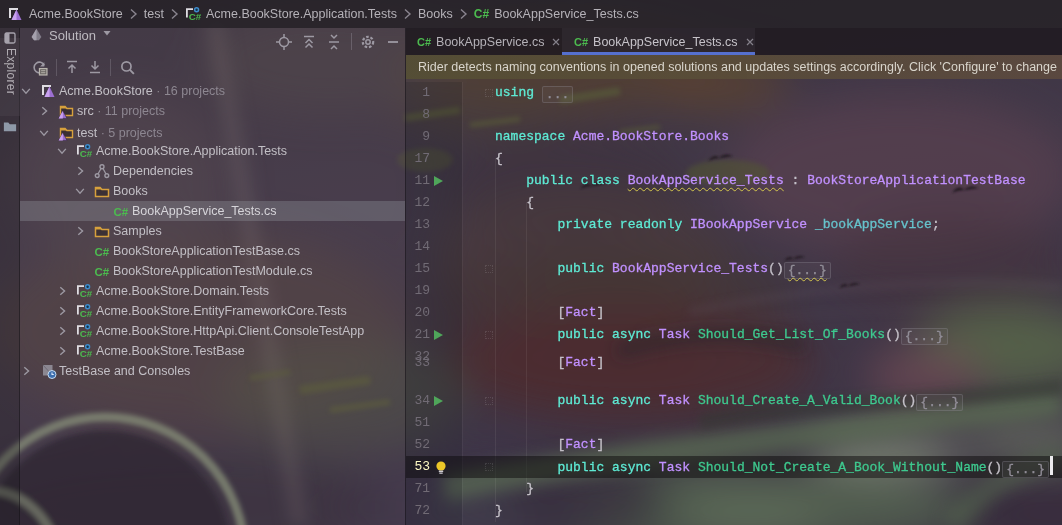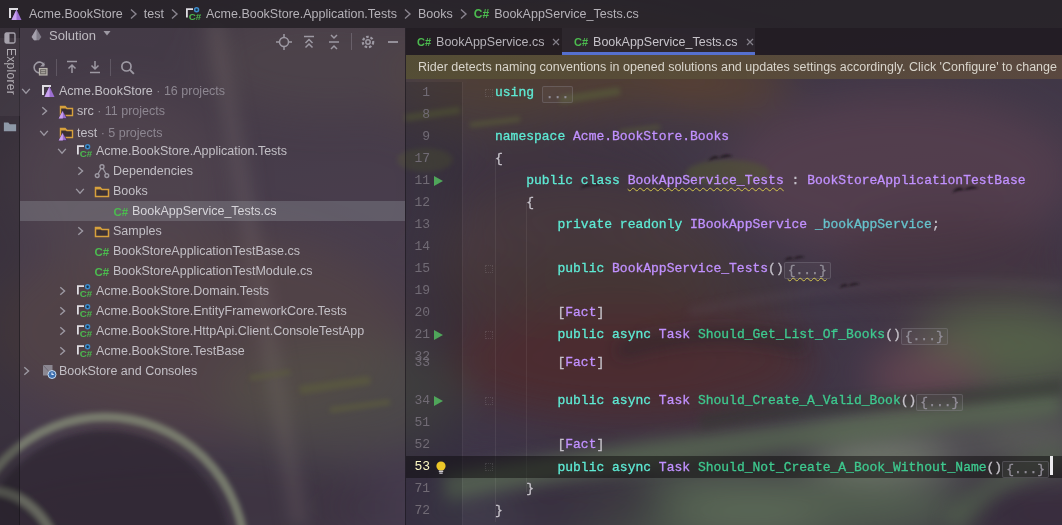--- a/index.html
+++ b/index.html
@@ -408,21 +408,21 @@
           </svg>
           <span class="lbl" style="left:76px">Acme.BookStore.HttpApi.Client.ConsoleTestApp</span>
         </div>
 <div class="row" style="top:280px">
           <svg class="chev" style="left:0px" width="14" height="14" viewBox="0 0 14 14">
             <use href="#i-chr"></use>
           </svg>
           <svg class="tic" style="left:21px" width="16" height="16" viewBox="0 0 16 16">
             <use href="#i-scr"></use>
           </svg>
-          <span class="lbl" style="left:39px">BookStore and Consoles</span>
+          <span class="lbl" style="left:39px">TestBase and Consoles</span>
         </div>
 </div>
 </div>
 <div id="editor">
       <div id="tabbar">
 <div class="tab" id="tab1">
           <span class="cs">C#</span>
           <span>BookAppService.cs</span>
           <svg class="x" width="10" height="10" viewBox="0 0 10 10" style="margin-left:7px">
             <path d="M2 2 L8 8 M8 2 L2 8" stroke="#84808a" stroke-width="1.2"></path>

